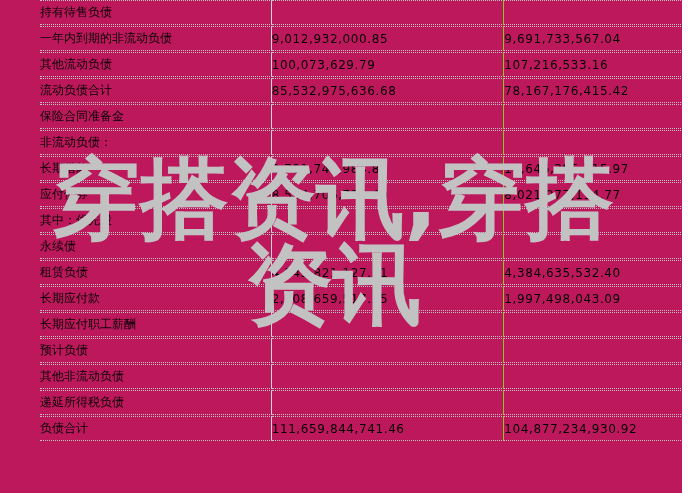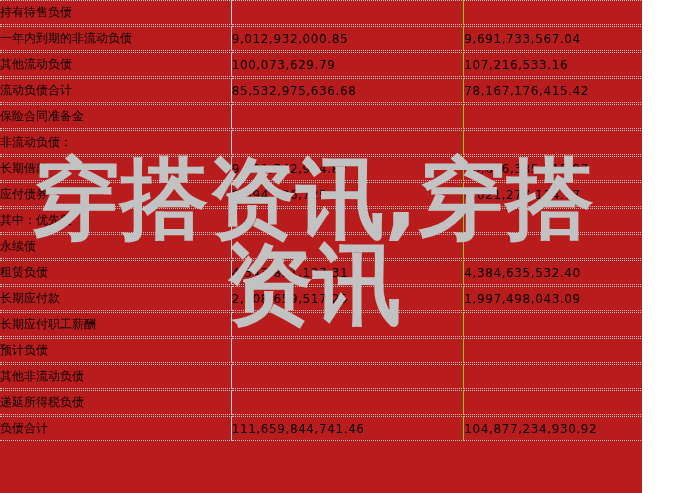--- a/index.html
+++ b/index.html
@@ -6,21 +6,22 @@
     margin: 0;
     padding: 0;
     background: #ffffff;
     font-family: "DejaVu Sans", sans-serif;
   }
   #screen {
     position: relative;
     width: 642px;
     height: 493px;
     overflow: hidden;
-    background: #b91c1c;
+    background: #be185d;
+    padding-left: 40px;
   }
   table.sheet {
     border-collapse: separate;
     border-spacing: 0 1px;
     table-layout: fixed;
     width: 695px;
     margin-top: -1px;
   }
   table.sheet td {
     height: 23px;

